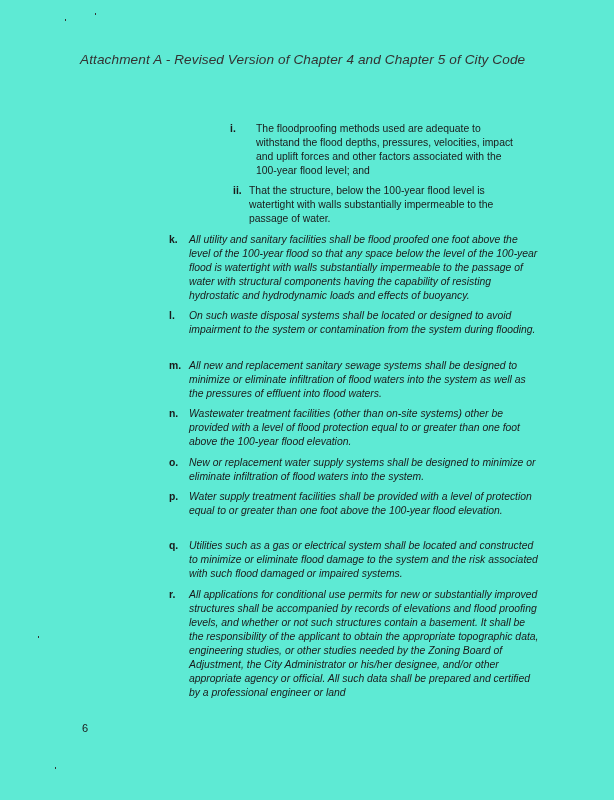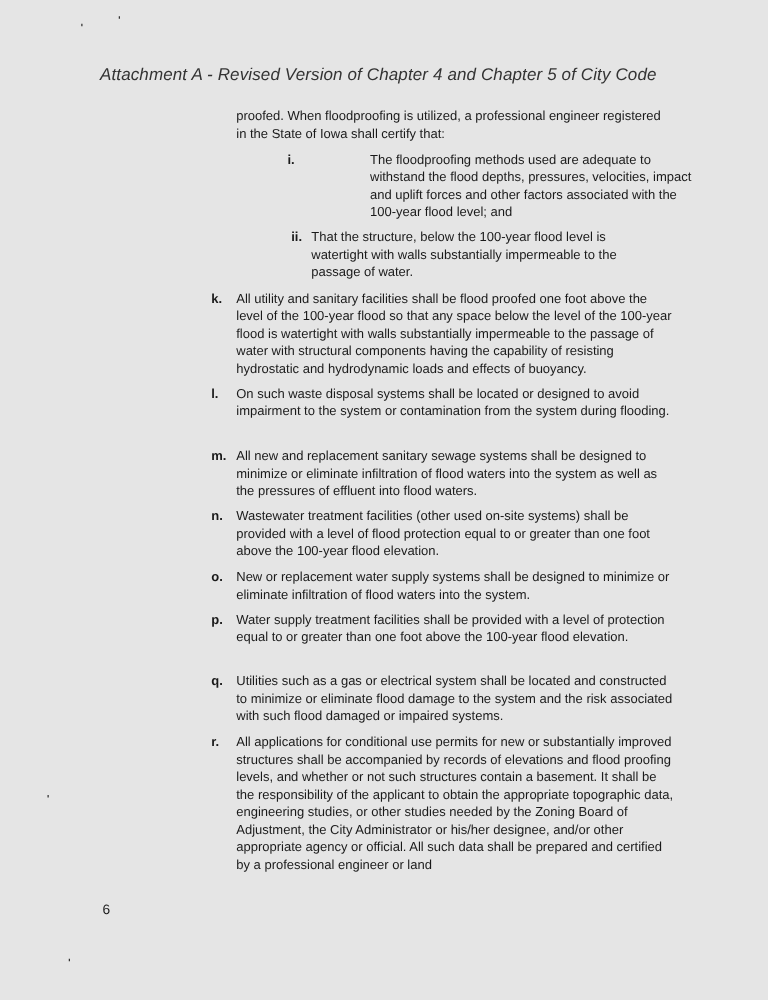--- a/index.html
+++ b/index.html
@@ -12,21 +12,21 @@
       height: 800px;
       position: relative;
       overflow: hidden;
       font-family: "Liberation Sans", sans-serif;
       color: #1a1a1a;
     }
     .page {
       position: absolute;
       left: 0; top: 0;
       width: 614px; height: 800px;
-      background: #e5e5e5;
+      background: #5eead4;
     }
     .header {
       position: absolute;
       left: 80px;
       top: 52px;
       width: 460px;
       font-size: 13.6px;
       font-style: italic;
       color: #333333;
       letter-spacing: 0.1px;
@@ -67,20 +67,21 @@
       left: 0;
       top: 0;
       font-weight: bold;
       width: 18px;
     }
     .item .text {
       position: absolute;
       left: 20px;
       top: 0;
       width: 352px;
+      font-style: italic;
     }
     .page-number {
       position: absolute;
       left: 82px;
       top: 722px;
       font-size: 11px;
       color: #1a1a1a;
     }
     .speck {
       position: absolute;
@@ -94,25 +95,24 @@
 
 <div class="page">
 
   <div class="speck" style="left:65px; top:19px;"></div>
   <div class="speck" style="left:95px; top:13px;"></div>
   <div class="speck" style="left:55px; top:767px;"></div>
   <div class="speck" style="left:38px; top:636px;"></div>
 
   <div class="header">Attachment A - Revised Version of Chapter 4 and Chapter 5 of City Code</div>
 
-  <div class="para intro">proofed. When floodproofing is utilized, a professional engineer registered in the State of Iowa shall certify that:</div>
 
   <div class="sub-item" style="left:230px; top:122px; width:290px;">
     <span class="marker" style="left:0; top:0;">i.</span>
-    <span class="text" style="left:26px; top:0; width:262px;margin-left:40px;">The floodproofing methods used are adequate to withstand the flood depths, pressures, velocities, impact and uplift forces and other factors associated with the 100-year flood level; and</span>
+    <span class="text" style="left:26px; top:0; width:262px;">The floodproofing methods used are adequate to withstand the flood depths, pressures, velocities, impact and uplift forces and other factors associated with the 100-year flood level; and</span>
   </div>
 
   <div class="sub-item" style="left:221px; top:184px; width:320px;">
     <span class="marker" style="left:12px; top:0;">ii.</span>
     <span class="text" style="left:28px; top:0; width:280px;">That the structure, below the 100-year flood level is watertight with walls substantially impermeable to the passage of water.</span>
   </div>
 
   <div class="item" style="top:233px;">
     <span class="marker">k.</span>
     <span class="text">All utility and sanitary facilities shall be flood proofed one foot above the level of the 100-year flood so that any space below the level of the 100-year flood is watertight with walls substantially impermeable to the passage of water with structural components having the capability of resisting hydrostatic and hydrodynamic loads and effects of buoyancy.</span>
@@ -123,21 +123,21 @@
     <span class="text">On such waste disposal systems shall be located or designed to avoid impairment to the system or contamination from the system during flooding.</span>
   </div>
 
   <div class="item" style="top:359px;">
     <span class="marker">m.</span>
     <span class="text">All new and replacement sanitary sewage systems shall be designed to minimize or eliminate infiltration of flood waters into the system as well as the pressures of effluent into flood waters.</span>
   </div>
 
   <div class="item" style="top:407px;">
     <span class="marker">n.</span>
-    <span class="text">Wastewater treatment facilities (other used on-site systems) shall be provided with a level of flood protection equal to or greater than one foot above the 100-year flood elevation.</span>
+    <span class="text">Wastewater treatment facilities (other than on-site systems) other be provided with a level of flood protection equal to or greater than one foot above the 100-year flood elevation.</span>
   </div>
 
   <div class="item" style="top:456px;">
     <span class="marker">o.</span>
     <span class="text">New or replacement water supply systems shall be designed to minimize or eliminate infiltration of flood waters into the system.</span>
   </div>
 
   <div class="item" style="top:490px;">
     <span class="marker">p.</span>
     <span class="text">Water supply treatment facilities shall be provided with a level of protection equal to or greater than one foot above the 100-year flood elevation.</span>

